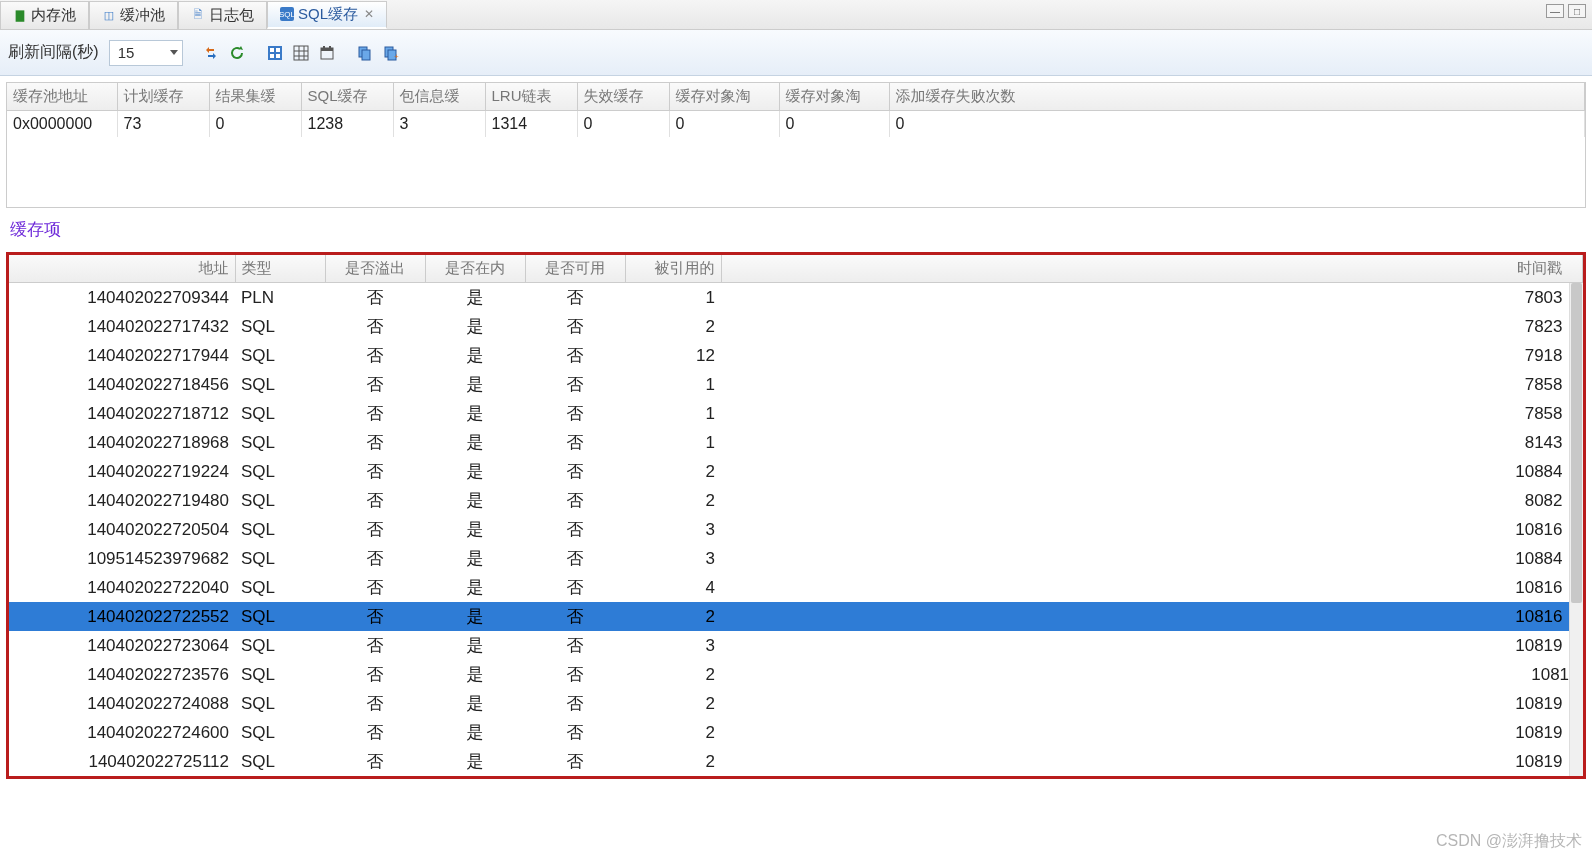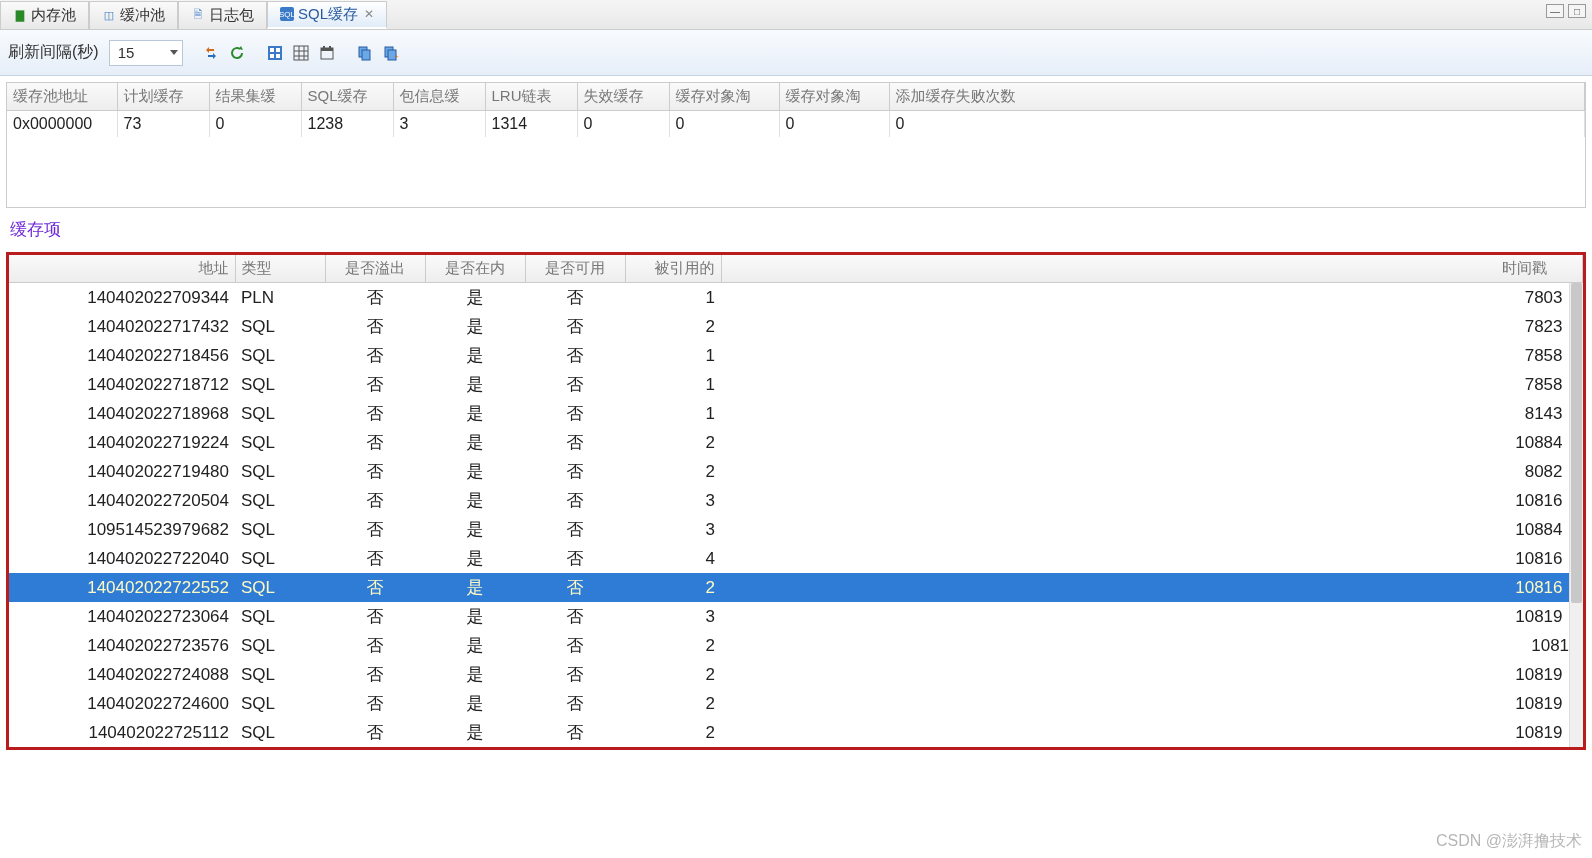--- a/index.html
+++ b/index.html
@@ -33,21 +33,21 @@
     .cache-table-wrap { margin: 7px 6px; border: 3px solid #b91c1c; position: relative; }
     .cache-table { width: 100%; border-collapse: collapse; table-layout: fixed; }
     .cache-table th { background: linear-gradient(#fafafa,#ededed); border-right: 1px solid #ccc; border-bottom: 1px solid #ccc; padding: 4px 6px; font-weight: normal; color: #777; font-size: 15px; }
     .cache-table th.right { text-align: right; }
     .cache-table th.left { text-align: left; }
     .cache-table th.center { text-align: center; }
     .cache-table td { padding: 3px 6px; font-size: 17px; color: #222; }
     .cache-table td.right { text-align: right; }
     .cache-table td.left { text-align: left; }
     .cache-table td.center { text-align: center; }
-    .cache-table tr.selected td { background: #2e7cd6; color: #fef9c3; }
+    .cache-table tr.selected td { background: #2e7cd6; color: #000000; }
     .scrollbar { position: absolute; right: 0; top: 28px; bottom: 0; width: 14px; background: #f0f0f0; border-left: 1px solid #ddd; }
     .scroll-thumb { position: absolute; top: 0; left: 1px; right: 1px; height: 320px; background: #c8c8c8; border-radius: 2px; }
     
     .watermark { position: absolute; right: 10px; bottom: 6px; color: rgba(120,120,120,0.55); font-size: 16px; }
   </style>
 </head>
 <body>
 
 <div class="tab-bar">
   <div class="tab">
@@ -197,41 +197,50 @@
         <col>
     </colgroup>
     <thead>
       <tr>
         <th class="right">地址</th>
         <th class="left">类型</th>
         <th class="center">是否溢出</th>
         <th class="center">是否在内</th>
         <th class="center">是否可用</th>
         <th class="right">被引用的</th>
-        <th class="right" style="padding-right:35px">时间戳</th>
+        <th class="right" style="padding-right:20px">时间戳</th>
       </tr>
     </thead>
     <tbody id="cache-body">
         <tr>
           <td class="right">140402022709344</td>
           <td class="left">PLN</td>
           <td class="center">否</td>
           <td class="center">是</td>
           <td class="center">否</td>
           <td class="right">1</td>
           <td class="right" style="padding-right: 20px;">7803</td>
         </tr>
         <tr>
           <td class="right">140402022717432</td>
           <td class="left">SQL</td>
           <td class="center">否</td>
           <td class="center">是</td>
           <td class="center">否</td>
           <td class="right">2</td>
           <td class="right" style="padding-right: 20px;">7823</td>
+        </tr>
+        <tr>
+          <td class="right">140402022717944</td>
+          <td class="left">SQL</td>
+          <td class="center">否</td>
+          <td class="center">是</td>
+          <td class="center">否</td>
+          <td class="right">12</td>
+          <td class="right" style="padding-right: 20px;">7918</td>
         </tr>
         <tr>
           <td class="right">140402022718456</td>
           <td class="left">SQL</td>
           <td class="center">否</td>
           <td class="center">是</td>
           <td class="center">否</td>
           <td class="right">1</td>
           <td class="right" style="padding-right: 20px;">7858</td>
         </tr>

